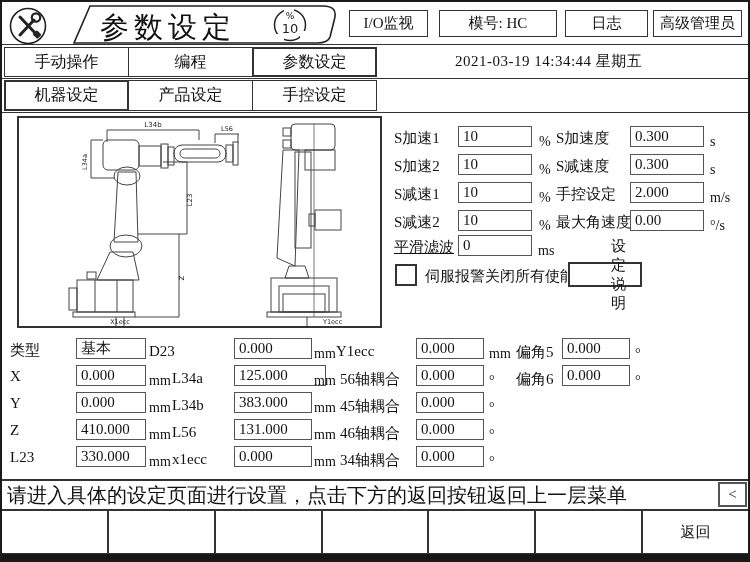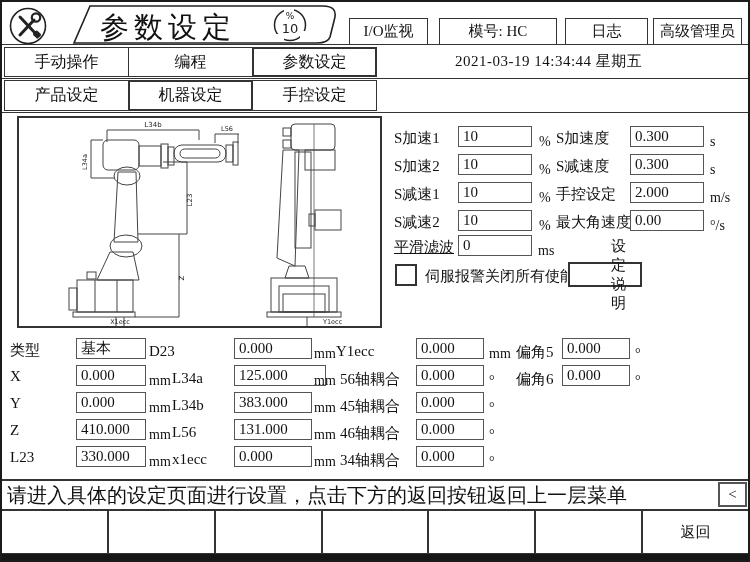--- a/index.html
+++ b/index.html
@@ -6,21 +6,21 @@
   html,body { background:#e8e8e8; }
   .page {
     position:relative; width:750px; height:562px; background:#fff;
     border:2px solid #1b1b1b; overflow:hidden;
     font-family:"Liberation Serif","DejaVu Serif",serif; color:#111;
   }
   .abs { position:absolute; }
   
   .hbtn {
     position:absolute; top:8px; height:27px; border:1px solid #333; background:#fff;
-    font-size:15px; display:flex; align-items:center; justify-content:center; cursor:pointer;margin-top:8px;
+    font-size:15px; display:flex; align-items:center; justify-content:center; cursor:pointer;
   }
   .title-text { position:absolute; left:98px; top:6px; font-size:29px; letter-spacing:5px; }
   .hline { position:absolute; left:0; width:746px; border-top:1px solid #333; }
   
   .tabrow { position:absolute; left:2px; display:flex; }
   .tabcell {
     width:125px; border:1px solid #333; background:#fff; margin-left:-1px;
     display:flex; align-items:center; justify-content:center; font-size:16px; cursor:pointer;text-align:right;
   }
   .tabrow .tabcell:first-child { margin-left:0; }
@@ -93,22 +93,22 @@
 
   <div class="tabrow" style="top:45px;height:30px;">
     <div class="tabcell">手动操作</div>
     <div class="tabcell">编程</div>
     <div class="tabcell active">参数设定</div>
   </div>
   <div class="datetime">2021-03-19  14:34:44  星期五</div>
   <div class="hline" style="top:76px;"></div>
 
   <div class="tabrow" style="top:78px;height:31px;">
+    <div class="tabcell active">机器设定</div>
     <div class="tabcell">产品设定</div>
-    <div class="tabcell active">机器设定</div>
     <div class="tabcell">手控设定</div>
   </div>
   <div class="hline" style="top:110px;"></div>
 
   <div class="diagram-box">
     <svg width="361" height="208" viewBox="0 0 361 208">
       <g stroke="#444" stroke-width="1" fill="none">
 
         <line x1="88" y1="12" x2="180" y2="12"></line>
         <line x1="88" y1="12" x2="88" y2="24"></line>

